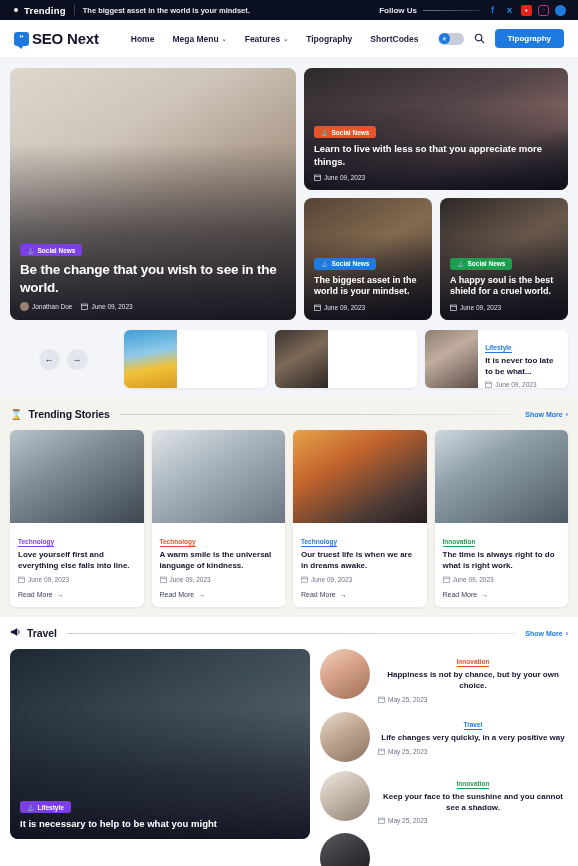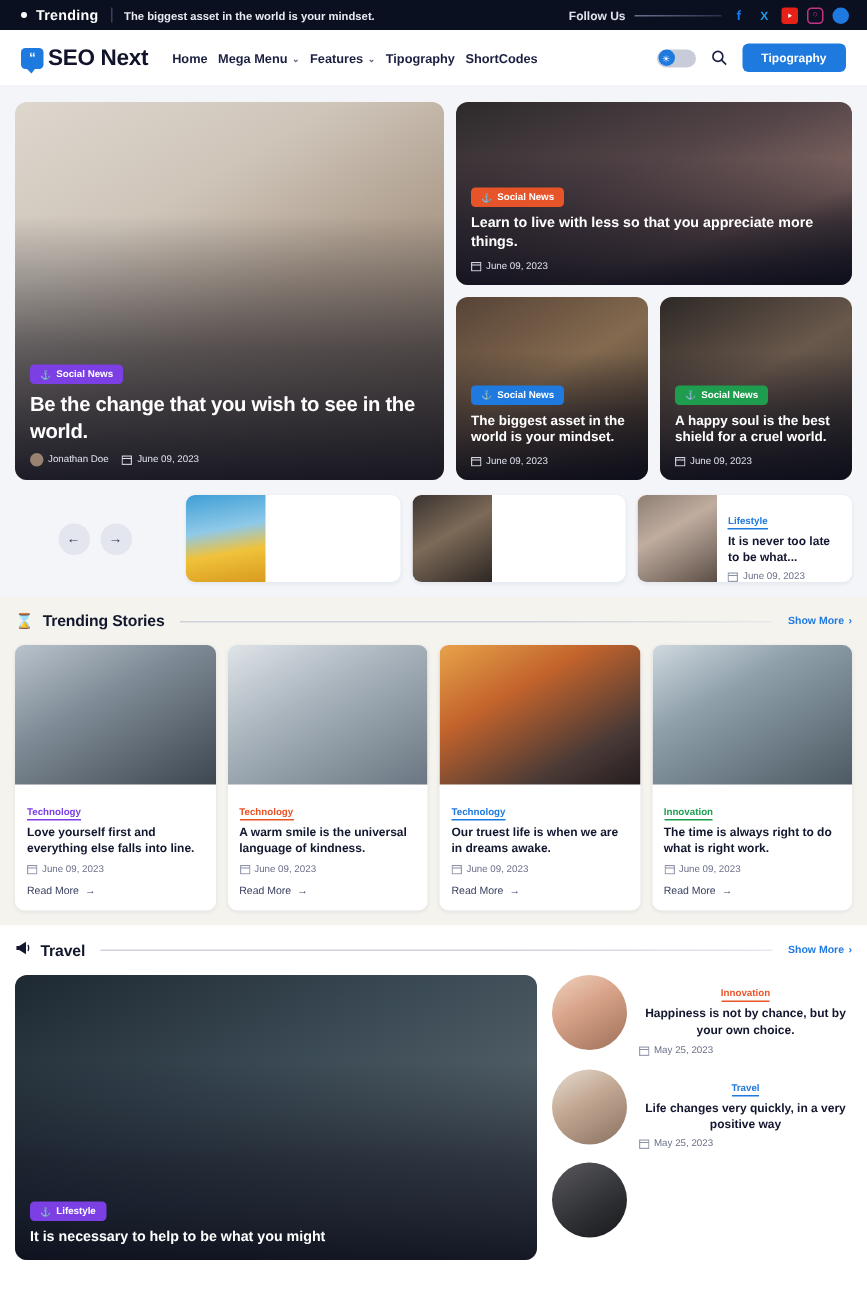--- a/index.html
+++ b/index.html
@@ -47,21 +47,21 @@
     width: 15px; height: 14px; background: #1f7ae0; border-radius: 3px;
     position: relative; display: flex; align-items: center; justify-content: center;
     color: #fff; font-size: 9px; font-weight: 700; line-height: 1;
   }
   .logo-mark:after {
     content: ""; position: absolute; bottom: -3px; left: 3px;
     border-left: 4px solid transparent; border-right: 3px solid transparent;
     border-top: 4px solid #1f7ae0;
   }
   .logo-text { font-size: 15px; font-weight: 700; color: #11142b; letter-spacing: -.2px; }
-  .menu { display: flex; align-items: center; gap: 7px; margin-left: 16px; }
+  .menu { display: flex; align-items: center; gap: 18px; margin-left: 32px; }
   .menu-item {
     font-size: 8.5px; font-weight: 600; color: #1b2040;
     display: flex; align-items: center; gap: 3px; cursor: pointer;
   }
   .caret { font-size: 6px; color: #5b6178; }
   .nav-right { margin-left: auto; display: flex; align-items: center; gap: 10px; }
   .toggle {
     width: 26px; height: 12px; border-radius: 7px; background: #c8ccd8;
     position: relative; display: flex; align-items: center;
   }
@@ -145,21 +145,21 @@
   .tgrid { display: flex; gap: 8px; }
   .tcard { flex: 1; background: #fff; border-radius: 6px; overflow: hidden; box-shadow: 0 1px 3px rgba(20,25,50,.08); }
   .tcard-img { height: 93px; }
   .tcard-body { padding: 7px 8px 9px; }
   .tcard-title { font-size: 8px; font-weight: 700; color: #12162e; line-height: 1.34; }
   .tcard-date { font-size: 6.5px; color: #6a7089; margin-top: 5px; display: flex; align-items: center; gap: 3px; }
   .read-more { font-size: 7px; color: #3a4060; margin-top: 8px; display: flex; align-items: center; gap: 4px; cursor: pointer; }
 
   
   .travel-wrap { display: flex; gap: 10px; }
-  .travel-main { width: 348px; height: 190px; border-radius: 8px; overflow: hidden; position: relative; flex-shrink: 0; padding-left: 32px; }
+  .travel-main { width: 300px; height: 190px; border-radius: 8px; overflow: hidden; position: relative; flex-shrink: 0; padding-left: 32px; }
   .travel-list { flex: 1; display: flex; flex-direction: column; gap: 9px; }
   .tl-item { display: flex; gap: 8px; align-items: flex-start; }
   .tl-thumb { width: 50px; height: 50px; border-radius: 50%; flex-shrink: 0; }
   .tl-body { flex: 1; min-width: 0; padding-top: 1px; text-align: center; }
   .tl-title { font-size: 8px; font-weight: 700; color: #12162e; line-height: 1.34; }
   .tl-date { font-size: 6.5px; color: #6a7089; margin-top: 4px; display: flex; align-items: center; gap: 3px; }
 
   
   .ph1 { background: linear-gradient(150deg,#e9e2d8 0%,#d9cfc2 30%,#b9a896 55%,#8d7a66 100%); }
   .ph2 { background: linear-gradient(160deg,#2e2b2c 0%,#57474a 40%,#8d6f68 70%,#3a3235 100%); }
@@ -509,19 +509,33 @@
           <div class="tl-date">
             <svg width="7" height="7" viewBox="0 0 8 8">
                 <rect x=".5" y="1.2" width="7" height="6.3" fill="none" stroke="#8a90a6" stroke-width=".8"></rect>
                 <line x1=".5" y1="3" x2="7.5" y2="3" stroke="#8a90a6" stroke-width=".8"></line>
               </svg>
             <span>May 25, 2023</span>
           </div>
         </div>
       </div>
 
+      <div class="tl-item">
+        <div class="tl-thumb ph15"></div>
+        <div class="tl-body">
+          <span class="cat c-green">Innovation</span>
+          <div class="tl-title">Keep your face to the sunshine and you cannot see a shadow.</div>
+          <div class="tl-date">
+            <svg width="7" height="7" viewBox="0 0 8 8">
+                <rect x=".5" y="1.2" width="7" height="6.3" fill="none" stroke="#8a90a6" stroke-width=".8"></rect>
+                <line x1=".5" y1="3" x2="7.5" y2="3" stroke="#8a90a6" stroke-width=".8"></line>
+              </svg>
+            <span>May 25, 2023</span>
+          </div>
+        </div>
+      </div>
 
       <div class="tl-item">
         <div class="tl-thumb ph16"></div>
       </div>
     </div>
   </div>
 </div>
 
 </body></html>

